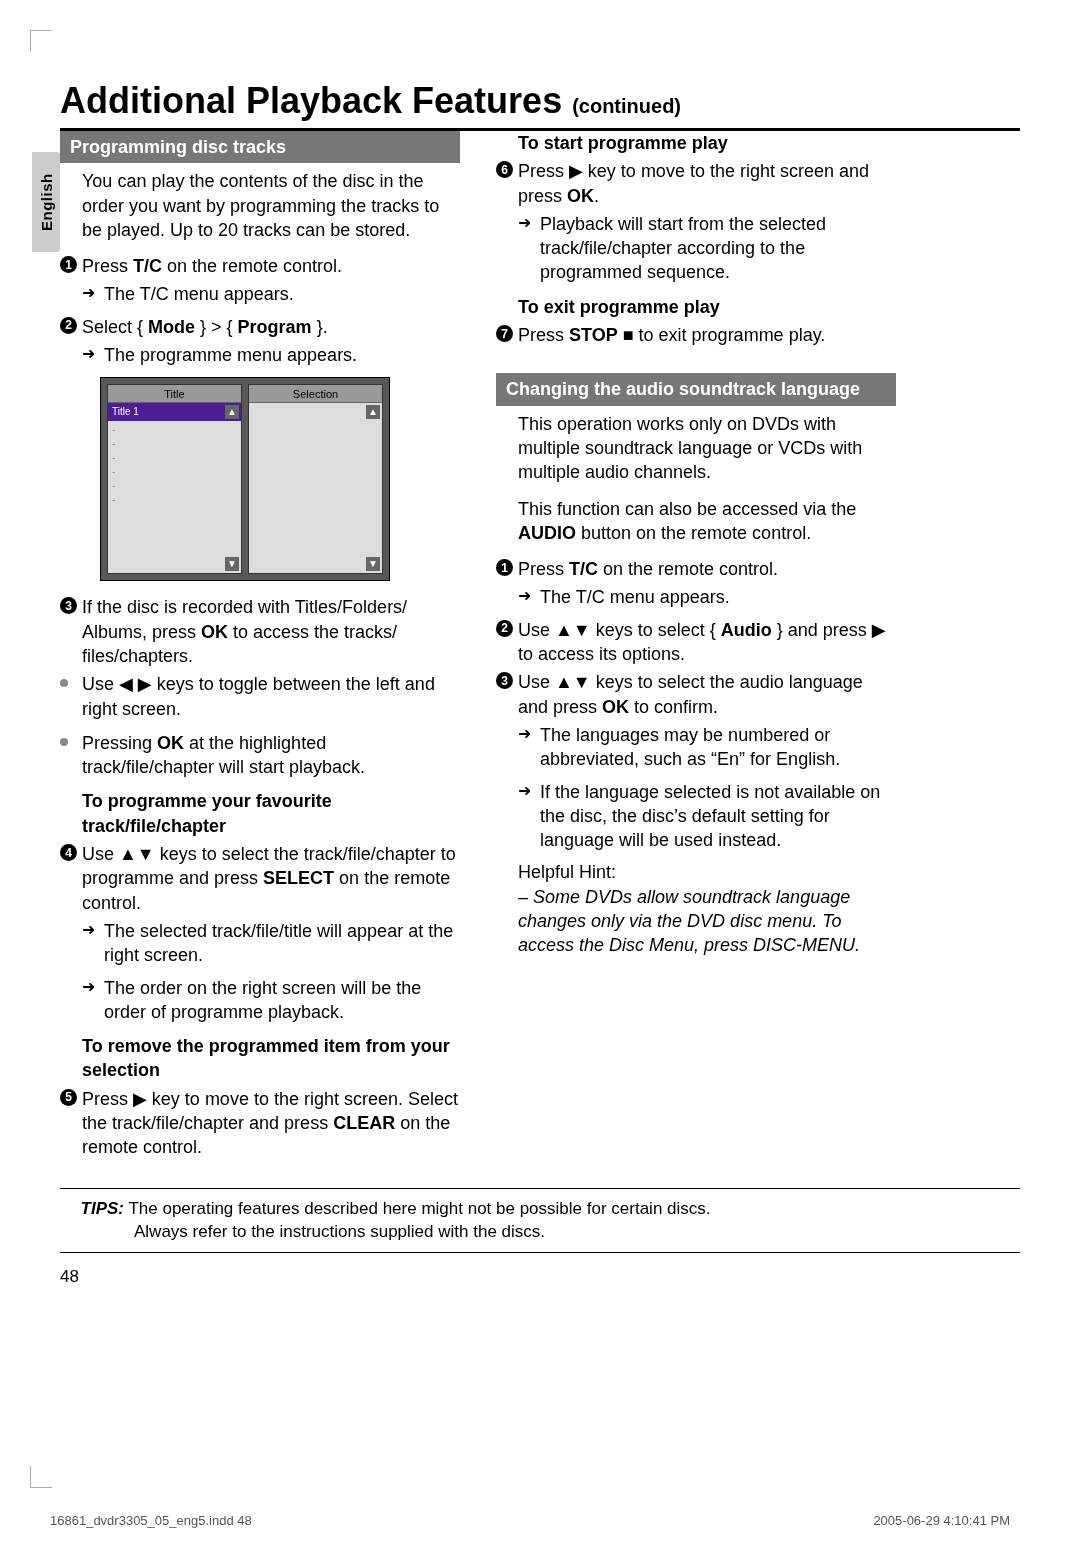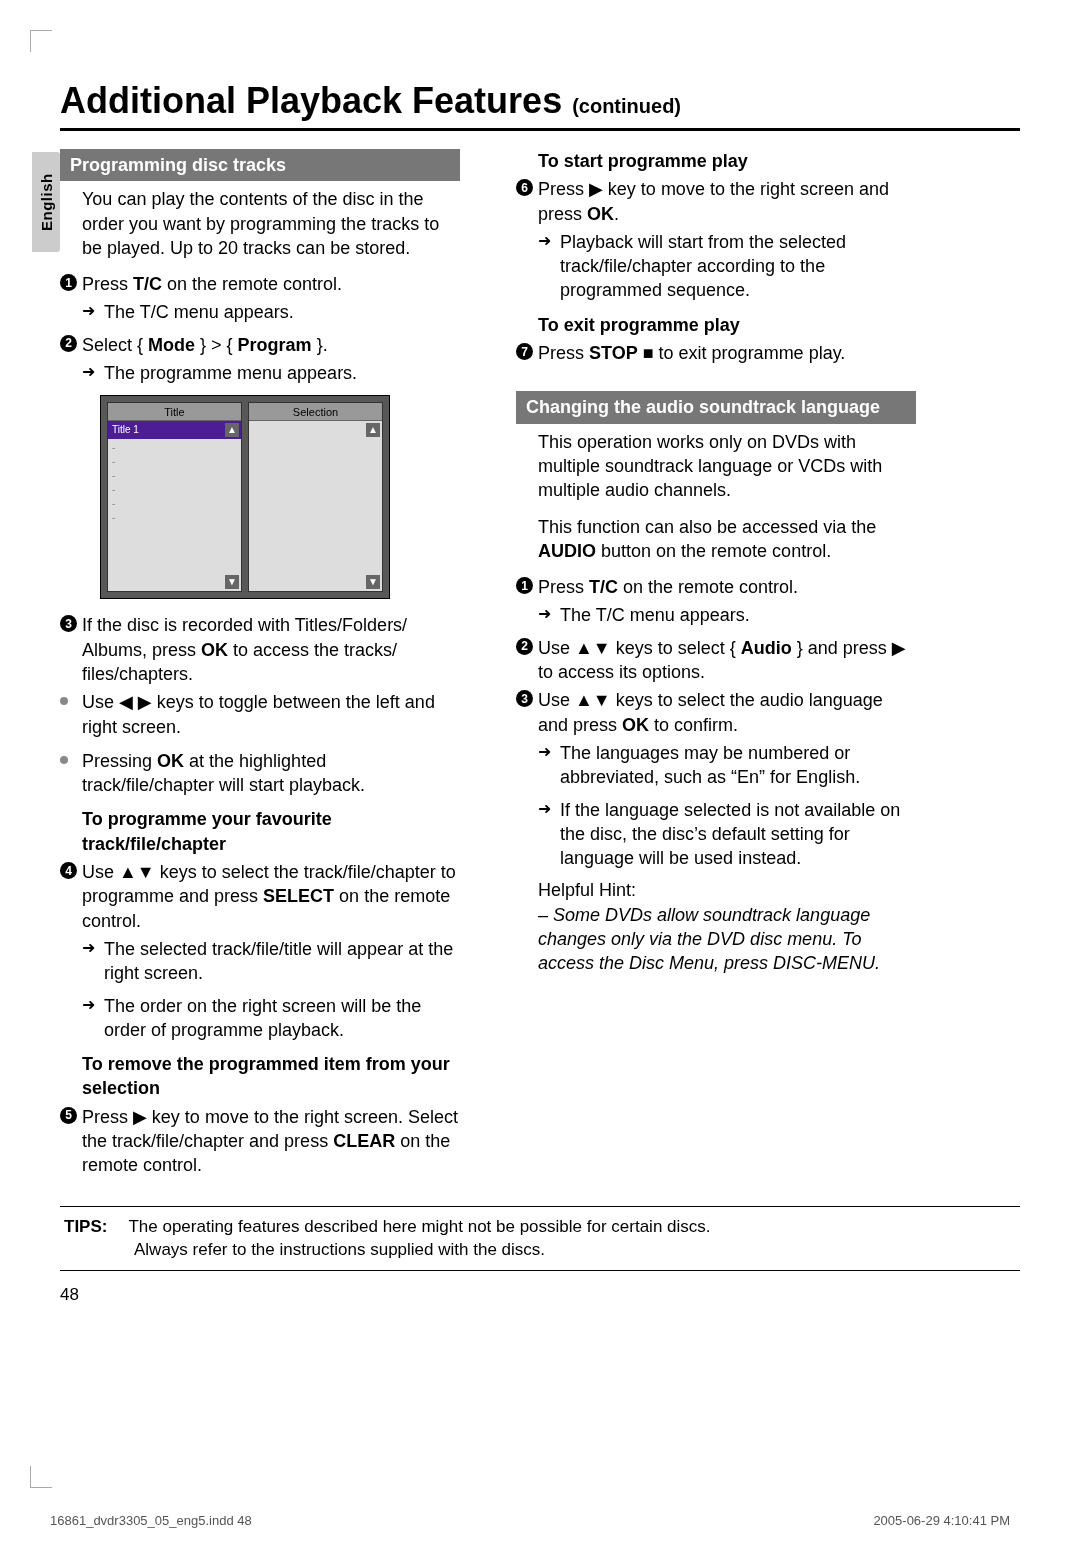--- a/index.html
+++ b/index.html
@@ -33,29 +33,28 @@
       display: flex;
       align-items: center;
       justify-content: center;
       letter-spacing: 0.5px;
     }
     h1.title {
       font-size: 36px;
       font-weight: bold;
       border-bottom: 3px solid #000;
       padding-bottom: 6px;
-      margin-bottom: 18px;
     }
     h1.title .cont {
       font-size: 20px;
       font-weight: bold;
     }
     .columns {
       display: flex;
-      gap: 56px;
+      gap: 36px;
     }
     .col {
       width: 400px;
       font-size: 18px;
       line-height: 1.35;
     }
     .section-head {
       background: #777;
       color: #fff;
       font-weight: bold;
@@ -171,21 +170,21 @@
       line-height: 14px;
     }
     .tips-box {
       margin-top: 24px;
       border-top: 1px solid #000;
       border-bottom: 1px solid #000;
       padding: 8px 4px;
       font-size: 17px;
       line-height: 1.4;
     }
-    .tips-box .tips-label { font-weight: bold; display: inline-block; width: 60px; }
+    .tips-box .tips-label { font-style: italic; font-weight: bold; display: inline-block; width: 60px; text-align: right; }
     .tips-line2 { padding-left: 70px; }
     .page-num {
       font-size: 17px;
       margin-top: 14px;
     }
     .footer {
       position: absolute;
       bottom: 30px;
       left: 50px;
       width: 960px;

